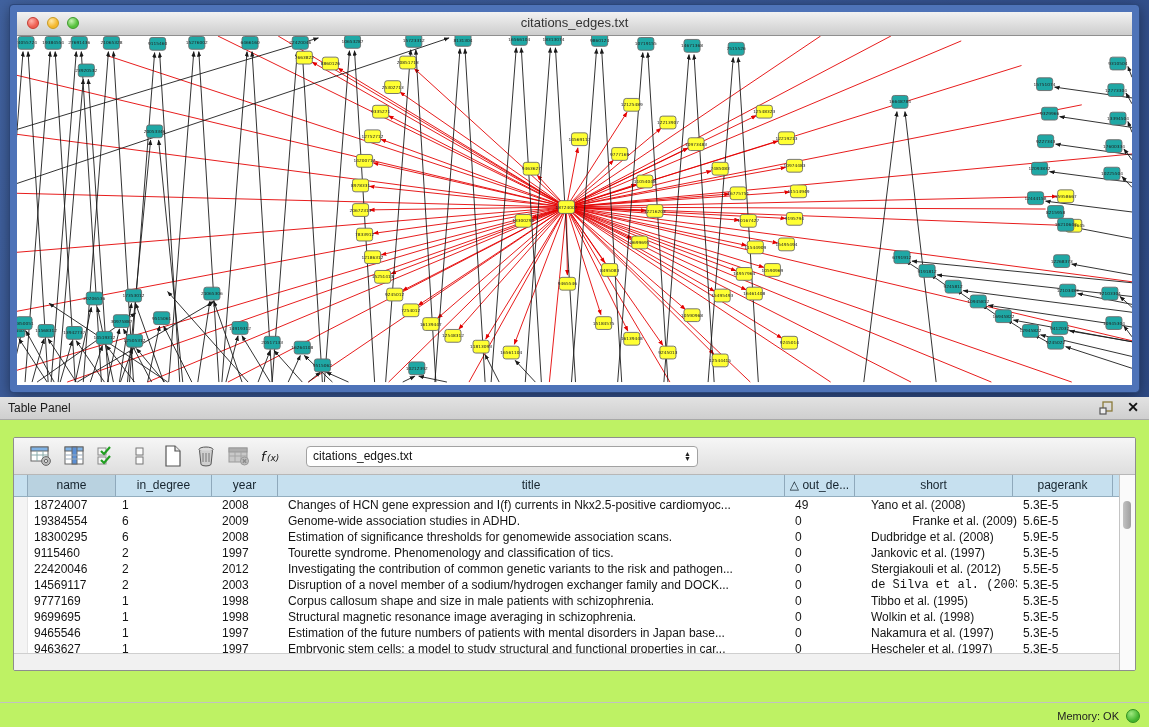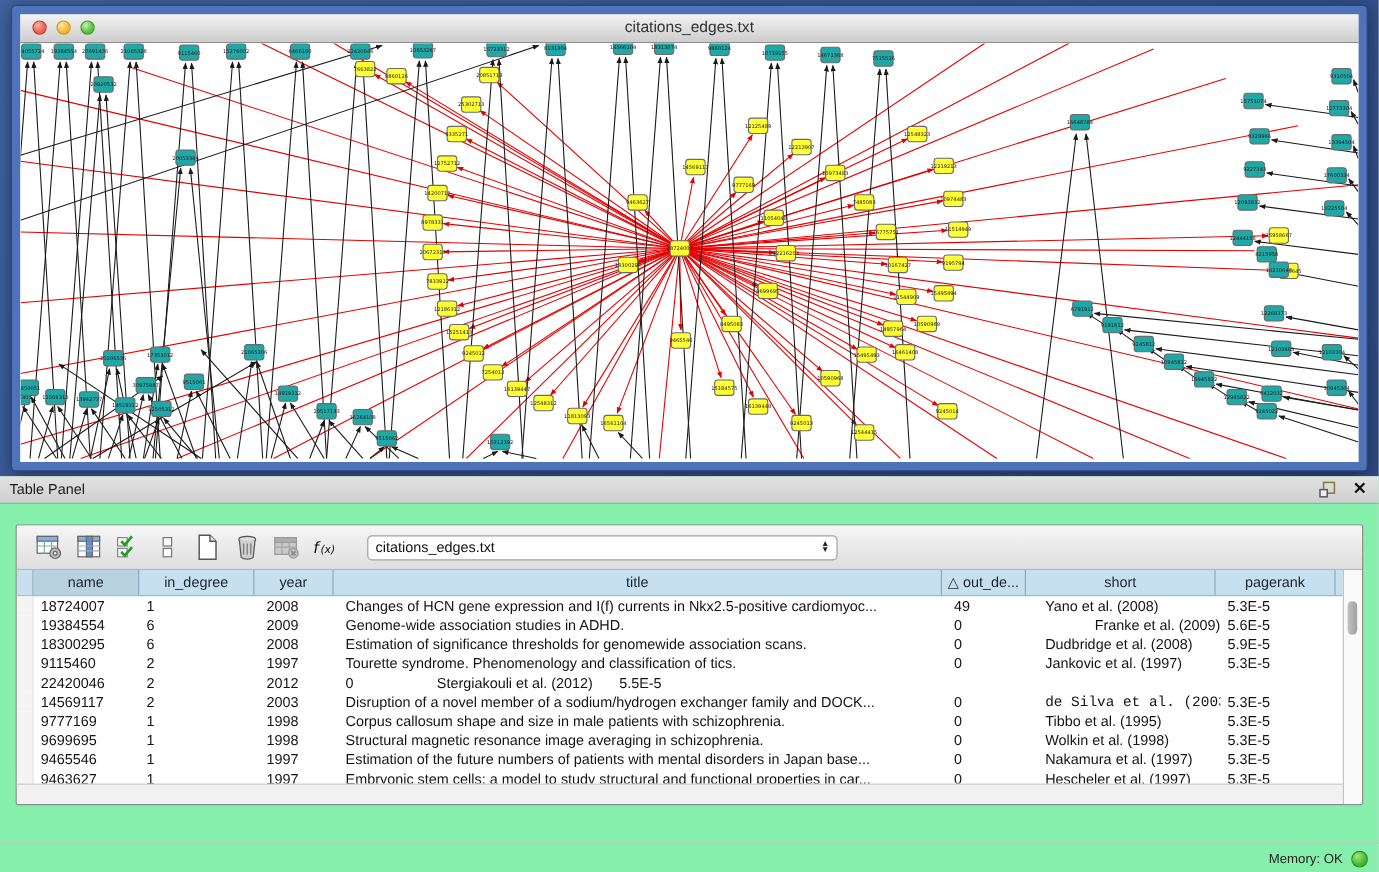--- a/index.html
+++ b/index.html
@@ -18,21 +18,21 @@
          font-size:13px;color:#333;}
   .lights{position:absolute;left:10px;top:5px;display:flex;gap:8px;}
   .light{width:12px;height:12px;border-radius:50%;box-sizing:border-box;}
   .l-red{background:radial-gradient(circle at 35% 30%,#ffb3ab,#ee5f52 60%);border:1px solid #c53a31;}
   .l-yellow{background:radial-gradient(circle at 35% 30%,#ffe9a8,#f5b82e 60%);border:1px solid #c99a1e;}
   .l-green{background:radial-gradient(circle at 35% 30%,#c8f3b4,#58c23e 60%);border:1px solid #3e9a2b;}
   #canvas-wrap{position:absolute;left:0;top:24px;right:0;bottom:0;background:#fff;overflow:hidden;}
   #net{width:100%;height:100%;display:block;}
 
   
-  #table-panel{position:absolute;left:0;top:397px;width:1149px;height:330px;background:#86efac;}
+  #table-panel{position:absolute;left:0;top:397px;width:1149px;height:330px;background:#bef264;}
   #tp-titlebar{height:22px;background:linear-gradient(#e2e2e2,#cfcfcf);
                border-bottom:1px solid #a8a8a8;position:relative;}
   #tp-title{position:absolute;left:8px;top:4px;font-size:12px;color:#1a1a1a;}
   #tp-float{position:absolute;right:34px;top:3px;width:16px;height:16px;cursor:pointer;}
   #tp-close{position:absolute;right:10px;top:2px;font-size:14px;font-weight:bold;color:#111;cursor:pointer;}
 
   #tp-inner{position:absolute;left:13px;top:40px;width:1123px;height:234px;
             background:#fff;border:1px solid #8e8e8e;border-radius:2px;box-sizing:border-box;overflow:hidden;}
   #toolbar{height:36px;background:linear-gradient(#f6f6f6,#dedede);border-bottom:1px solid #b7b7b7;
            display:flex;align-items:center;padding-left:14px;}
@@ -654,20 +654,21 @@
           <div class="td" style="width: 507px;">Tourette syndrome. Phenomenology and classification of tics.</div>
           <div class="td" style="width: 70px;">0</div>
           <div class="td" style="width: 158px; padding-left: 12px;">Jankovic et al. (1997)</div>
           <div class="td" style="width: 100px;">5.3E-5</div>
         </div>
         <div class="tr">
           <div class="td td-gutter"></div>
           <div class="td" style="width: 88px;">22420046</div>
           <div class="td" style="width: 100px;">2</div>
           <div class="td" style="width: 66px;">2012</div>
+          <div class="td" style="width: 507px;">Investigating the contribution of common genetic variants to the risk and pathogen...</div>
           <div class="td" style="width: 70px;">0</div>
           <div class="td" style="width: 158px; padding-left: 12px;">Stergiakouli et al. (2012)</div>
           <div class="td" style="width: 100px;">5.5E-5</div>
         </div>
         <div class="tr">
           <div class="td td-gutter"></div>
           <div class="td" style="width: 88px;">14569117</div>
           <div class="td" style="width: 100px;">2</div>
           <div class="td" style="width: 66px;">2003</div>
           <div class="td" style="width: 507px;">Disruption of a novel member of a sodium/hydrogen exchanger family and DOCK...</div>

